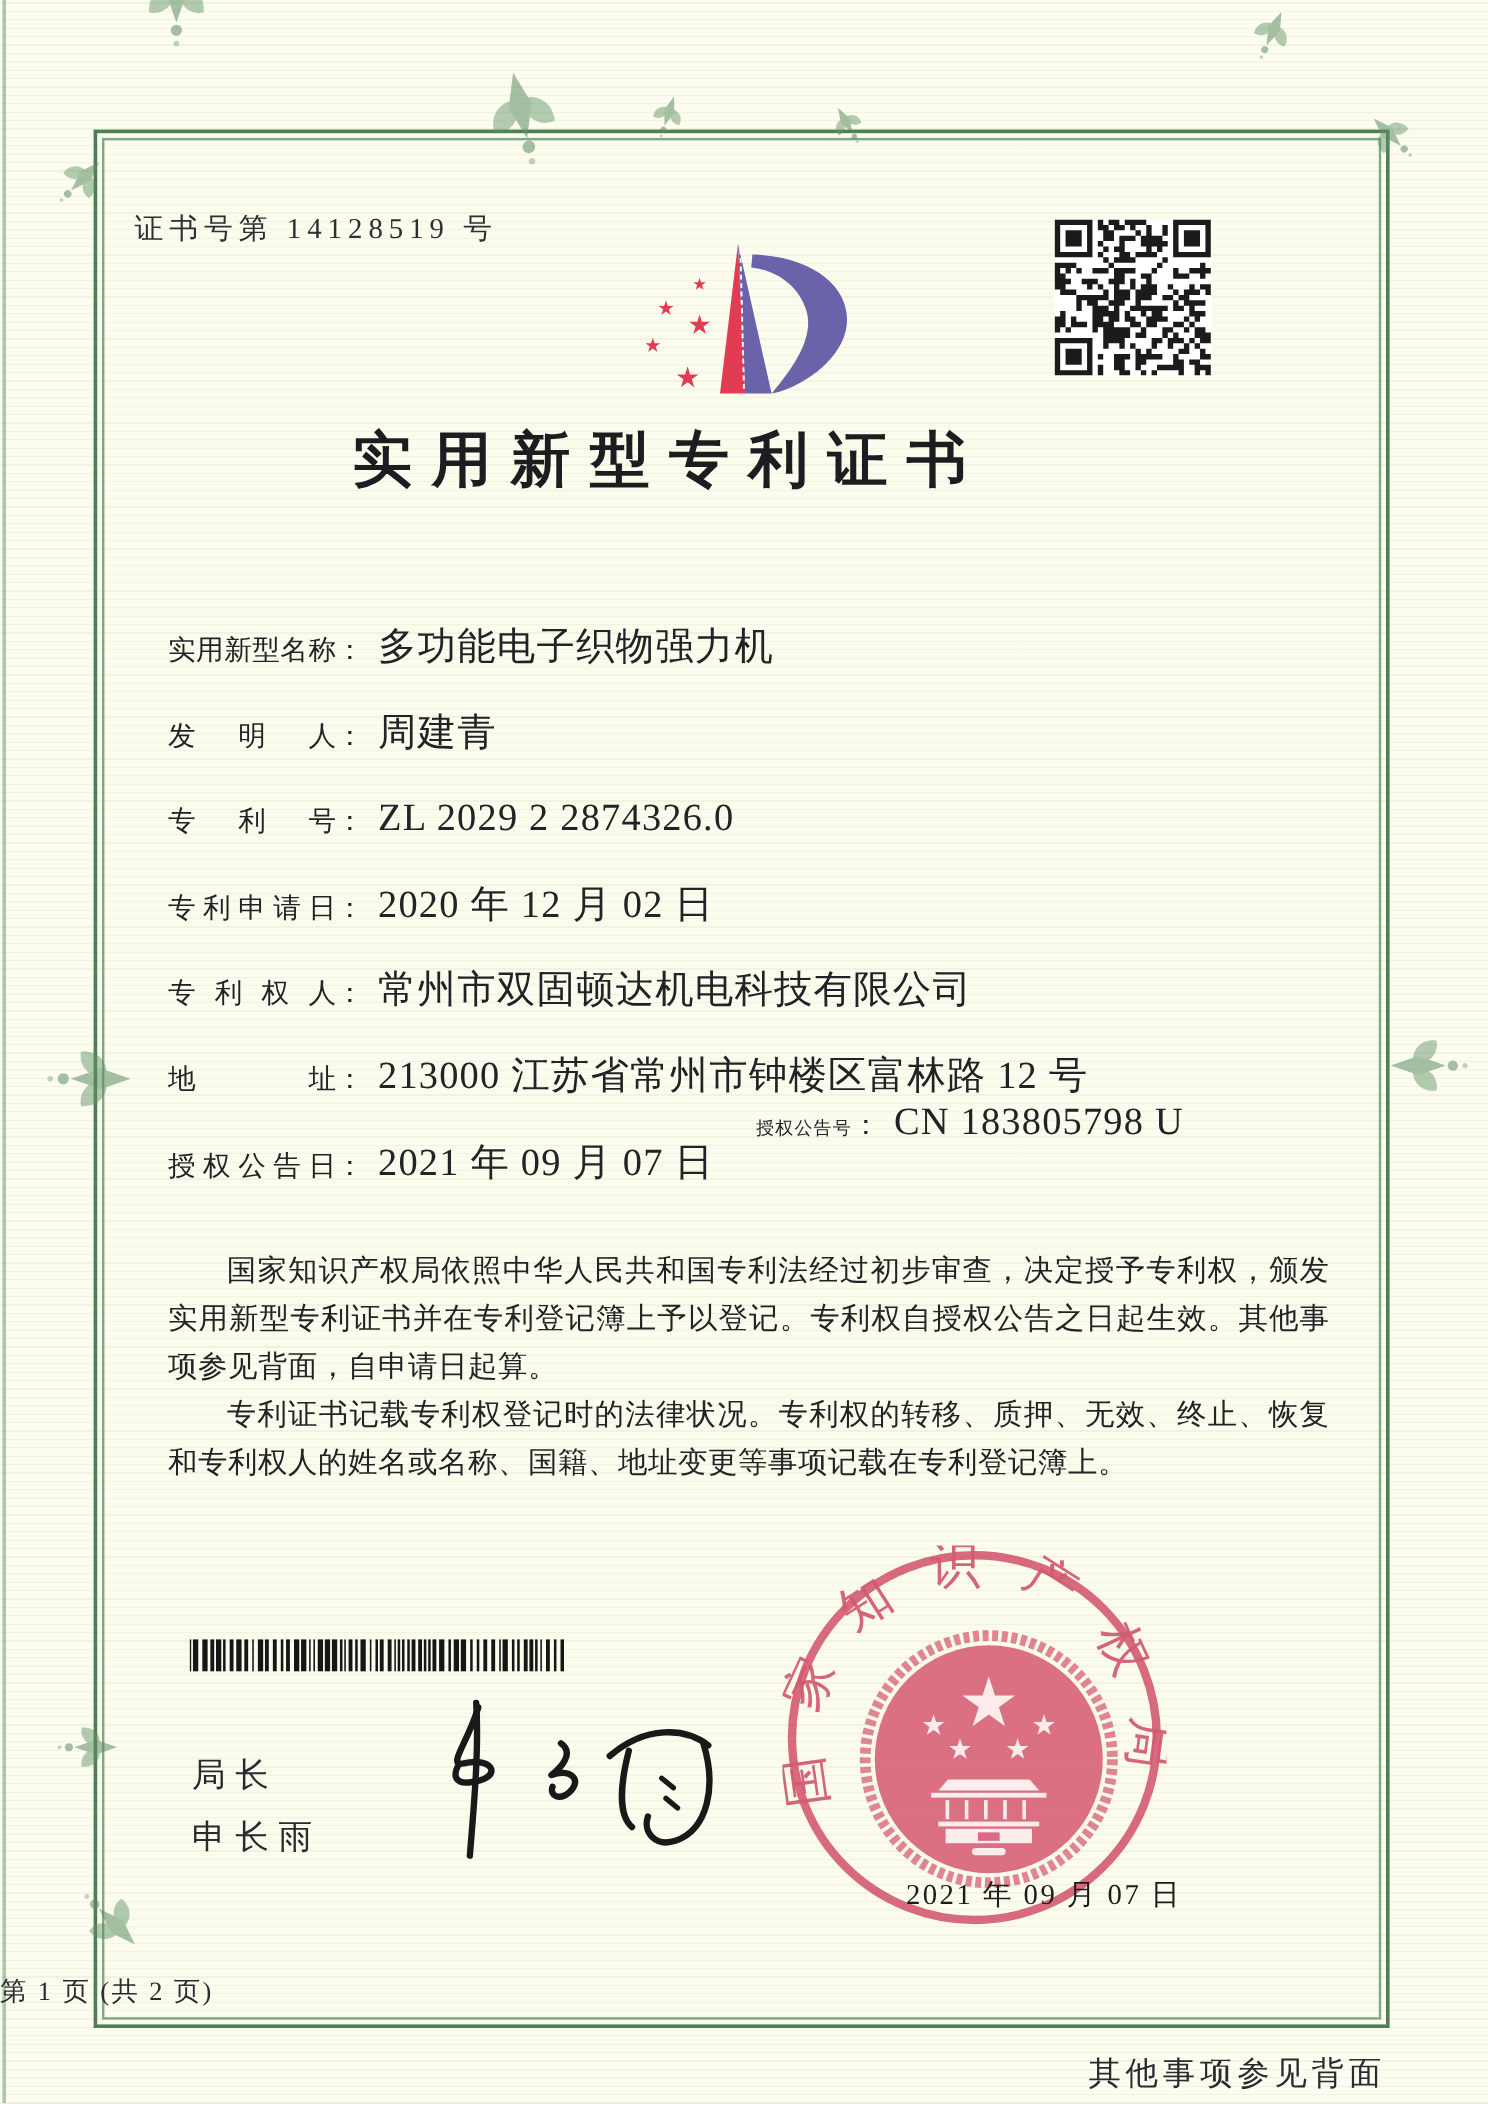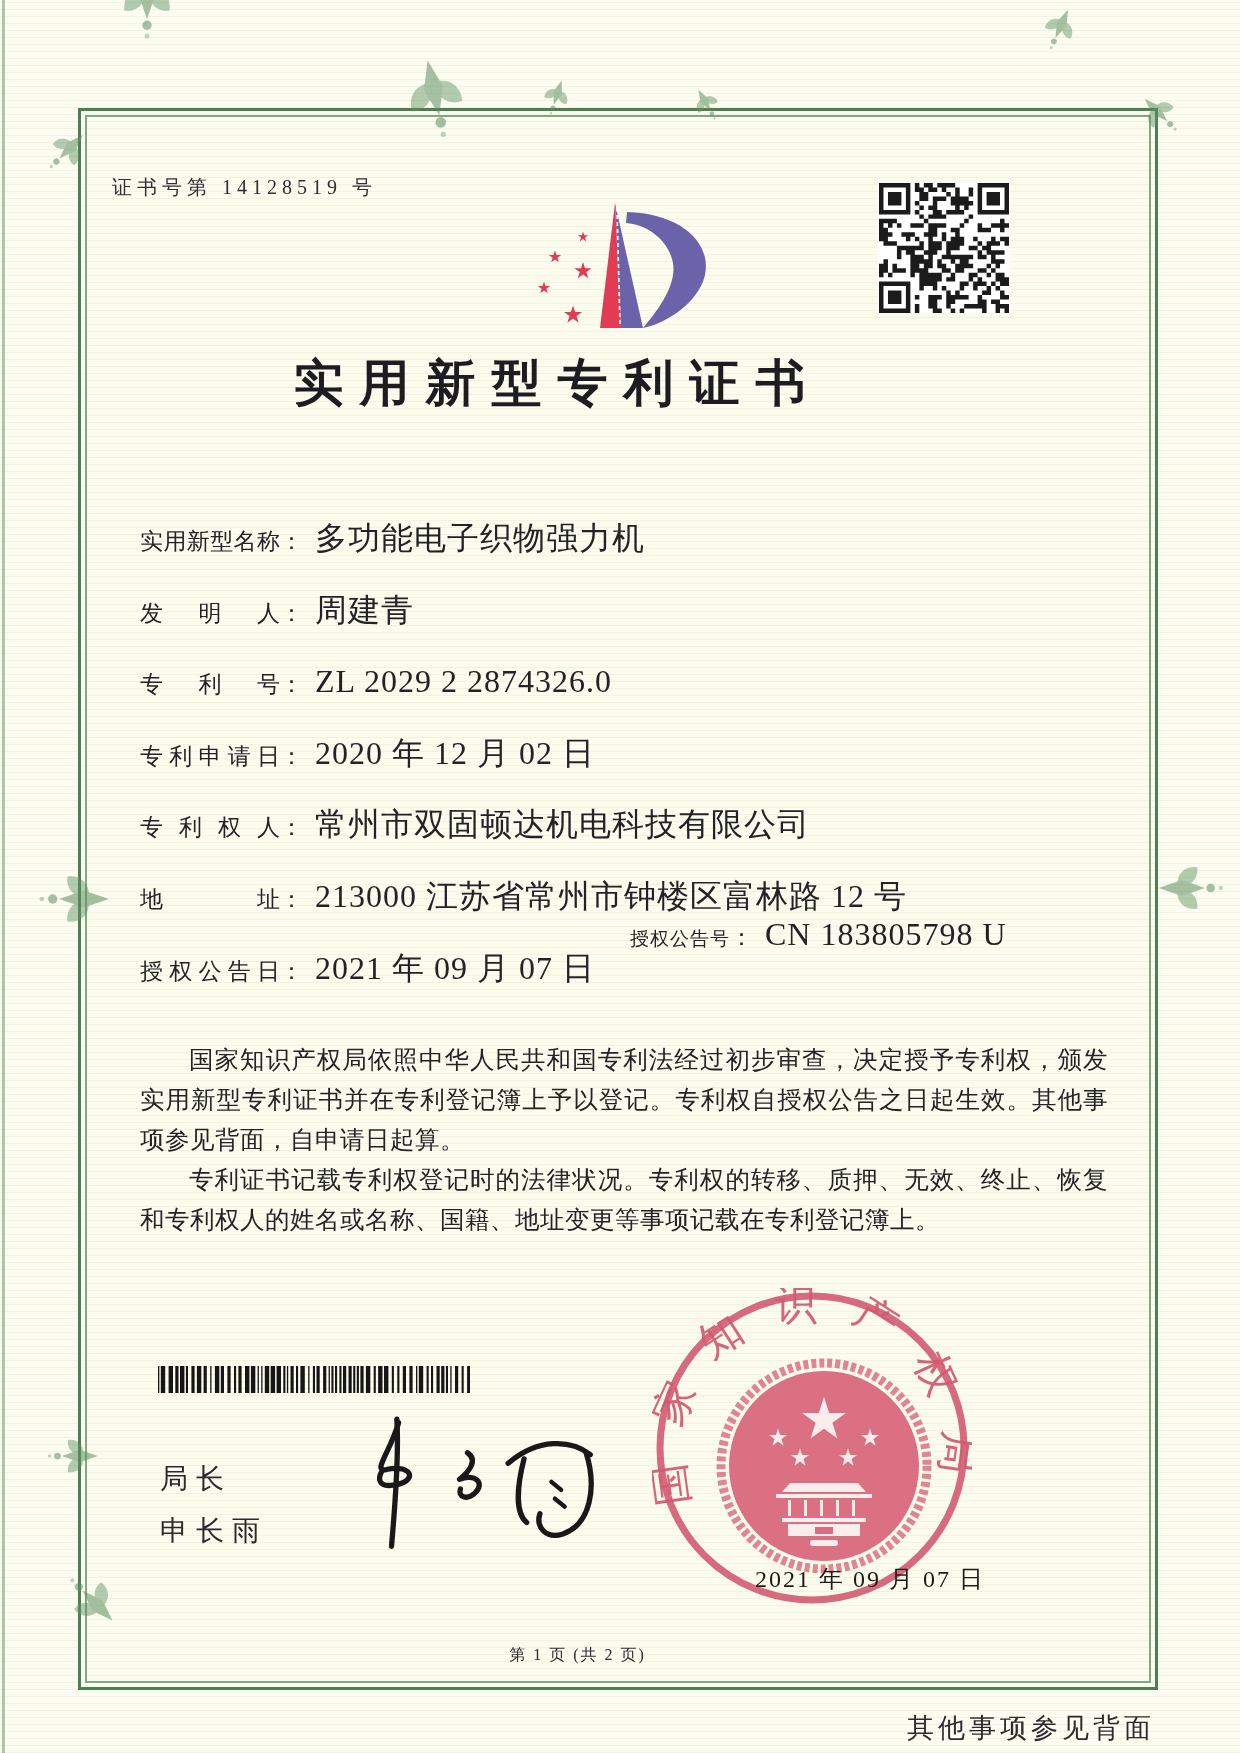--- a/index.html
+++ b/index.html
@@ -22,37 +22,37 @@
     background:rgba(246,248,222,0.15);
   }
   .edge-line-left{
     position:absolute; left:2px; top:0; width:3px; height:1753px;
     background:#6f9a6f; opacity:.55;
   }
   .orn{position:absolute; opacity:.55; pointer-events:none;}
   
   .cert-number{
     position:absolute; left:112px; top:174px;
-    font-size:20px; letter-spacing:5px; color:#2e2e33;text-align:right;
+    font-size:24px; letter-spacing:5px; color:#2e2e33;text-align:right;
   }
   .logo{position:absolute; left:538px; top:194px; width:180px; height:142px;}
   .qr{position:absolute; left:878px; top:183px; width:132px; height:130px; background:#fff;}
   .title{
     position:absolute; left:0; top:350px; width:1115px; text-align:center;
     font-size:50px; font-weight:bold; letter-spacing:16px; color:#1c1c21;
   }
   
   .field-row{position:absolute; left:140px; width:1010px; white-space:nowrap;
     font-size:24px; color:#232327;}
   .f-label{display:inline-block; width:140px; font-size:23px;
     text-align:justify; text-align-last:justify; vertical-align:baseline;margin-top:40px;}
   .f-colon{display:inline-block; margin-right:12px; font-size:23px;}
   .f-value{font-size:32px; letter-spacing:1px;}
   .grant-pair{position:absolute; left:490px; top:0;}
-  .grant-pair .g-label{font-size:19px; letter-spacing:1px;}
+  .grant-pair .g-label{font-size:15px; letter-spacing:1px;}
   
   .body-text{position:absolute; left:140px; top:1040px; width:968px;}
   .body-text p{
     margin:0; text-indent:2em; font-size:24.5px; line-height:40px;
     text-align:justify; color:#232326; letter-spacing:0.5px;
   }
   
   .barcode{position:absolute; left:158px; top:1366px; width:312px; height:27px;}
   .commissioner-title{position:absolute; left:160px; top:1460px;
     font-size:28px; letter-spacing:8px; color:#2a2a2e;
@@ -60,22 +60,22 @@
   .commissioner-name{position:absolute; left:160px; top:1512px;
     font-size:28px; letter-spacing:8px; color:#2a2a2e;
     font-family:"Liberation Sans","DejaVu Sans",sans-serif;}
   .signature{position:absolute; left:335px; top:1405px; width:265px; height:175px;}
   .seal{position:absolute; left:652px; top:1288px; width:320px; height:320px; opacity:.92;}
   .seal-date{
     position:absolute; left:720px; top:1563px; width:300px; text-align:center;
     font-size:24px; letter-spacing:2px; color:#1b1b1b; z-index:5;
   }
   .page-indicator{
-    position:absolute; left:0; top:1645px; width:1155px; text-align:center;
-    font-size:16px; letter-spacing:2px; color:#2b2b2f;
+    position:absolute; left:0; top:1645px; width:1155px; 
+    font-size:22px; letter-spacing:2px; color:#2b2b2f;
   }
   .footer-note{
     position:absolute; left:0; top:1710px; width:1155px; text-align:right;
     font-size:27px; letter-spacing:4px; color:#2b2b2f;
   }
 </style>
 </head>
 <body>
 
 <svg width="0" height="0" style="position:absolute">

